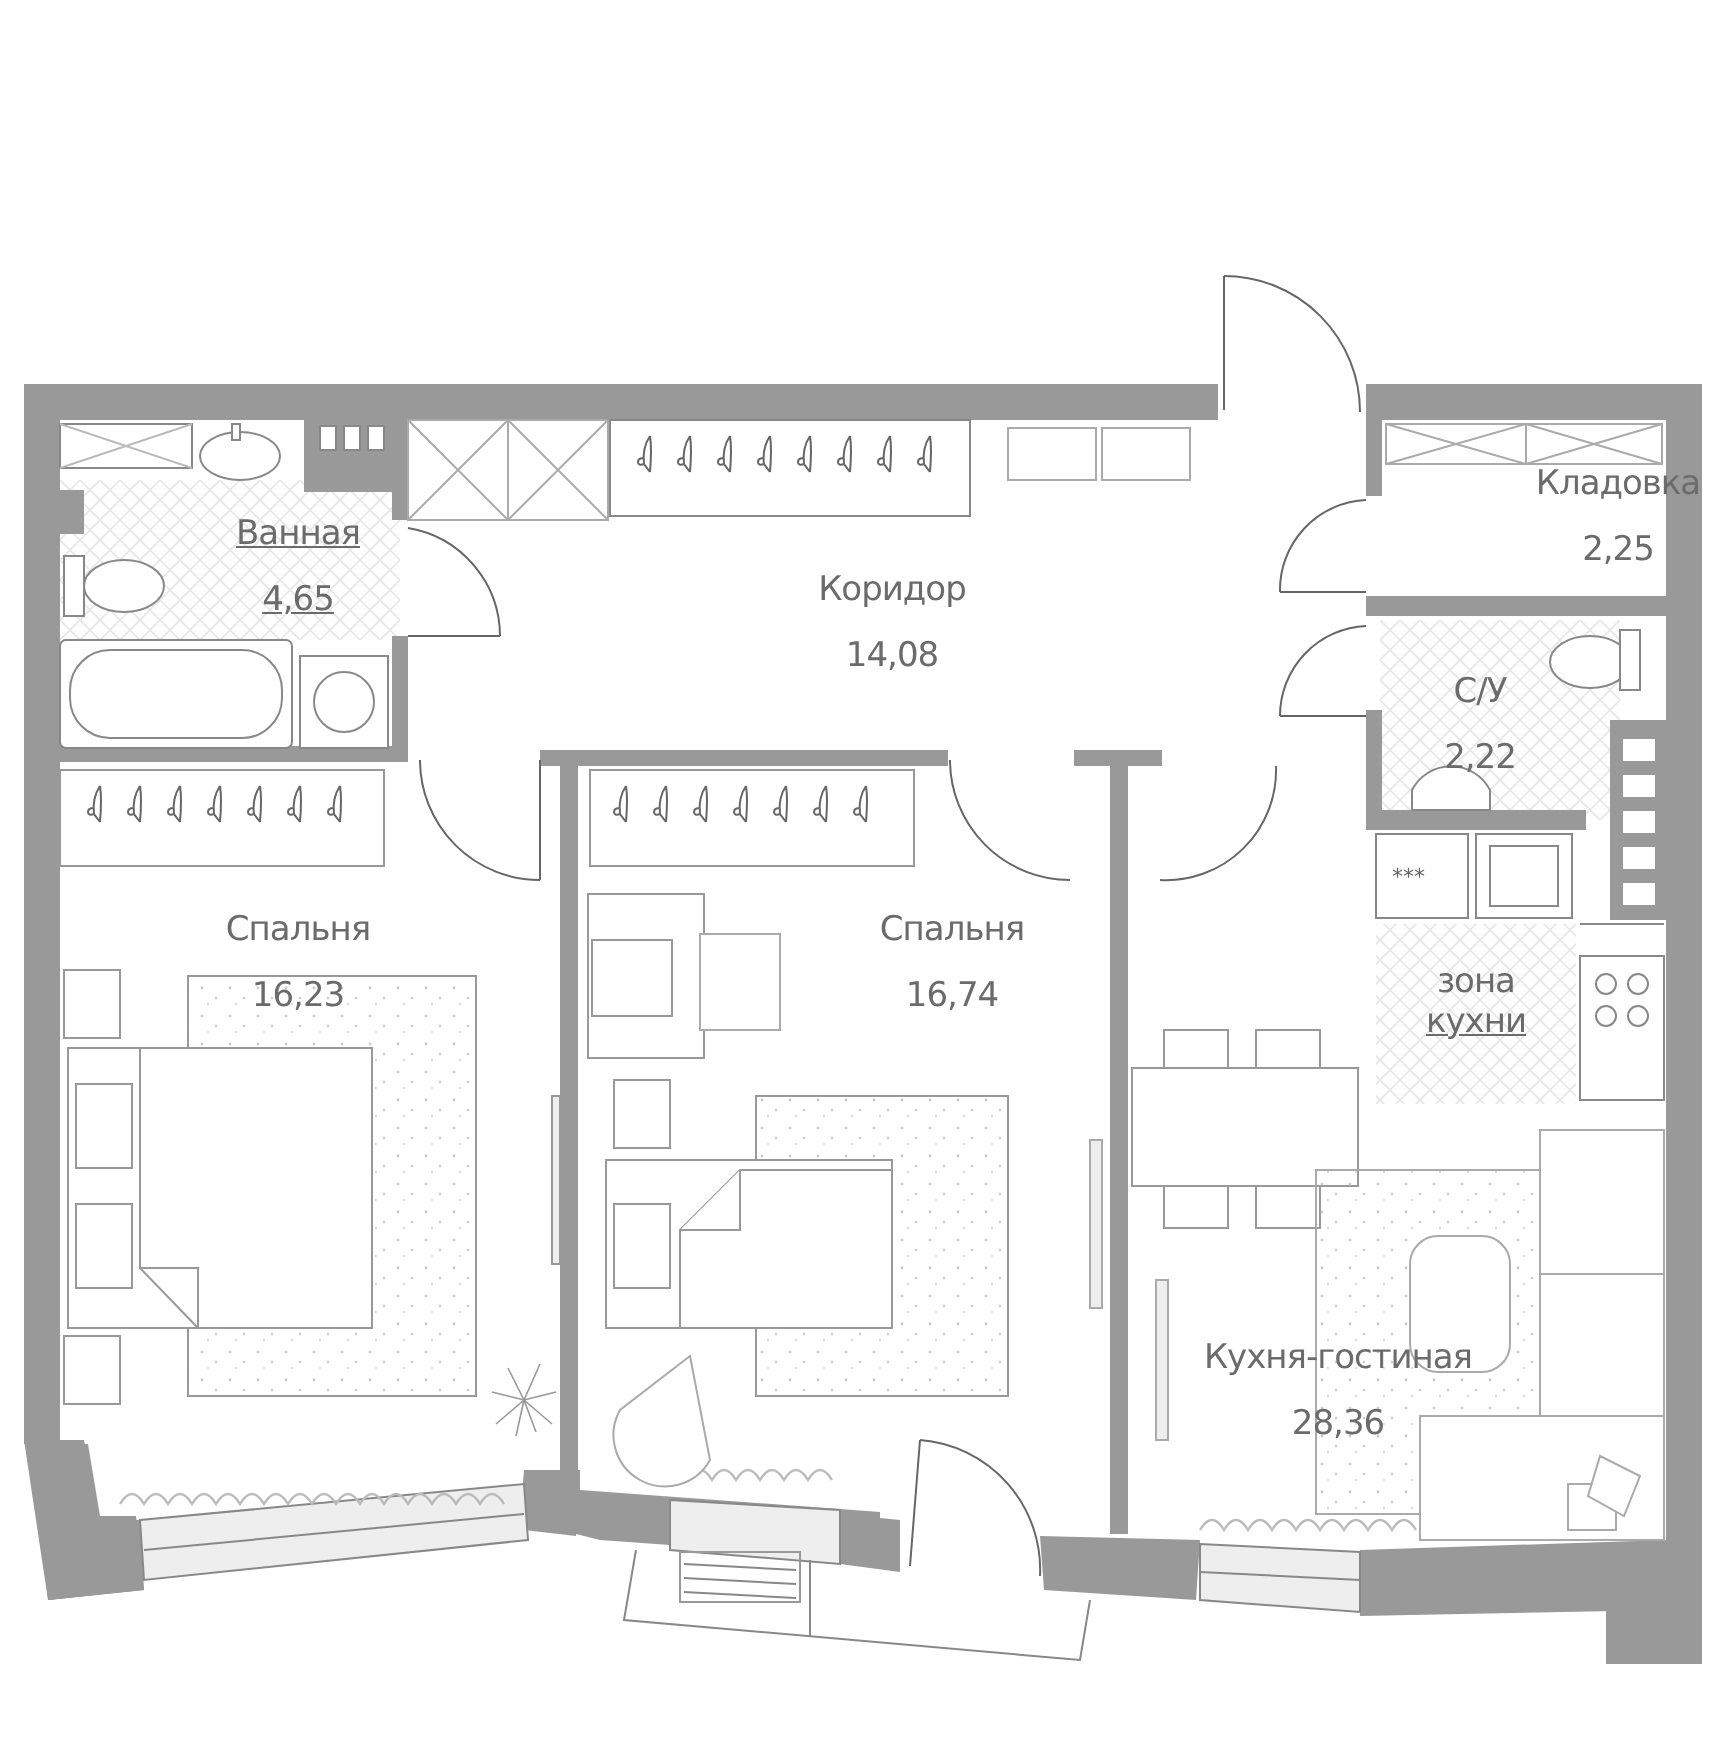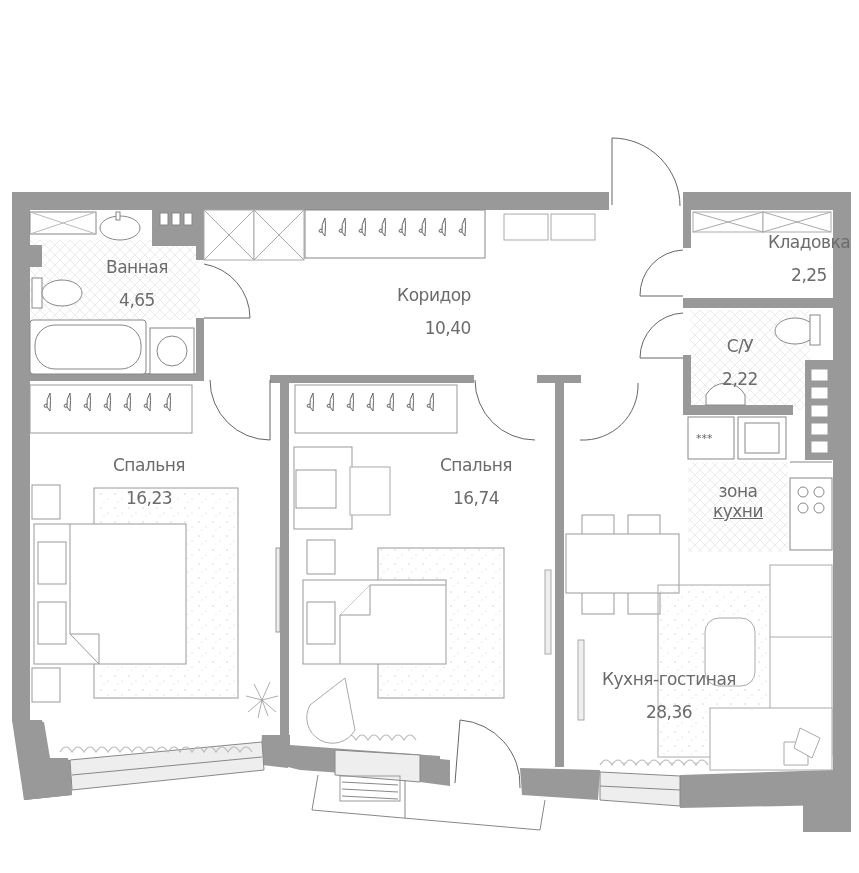--- a/index.html
+++ b/index.html
@@ -254,27 +254,27 @@
     <use href="#hanger" x="313" y="393"></use>
       <use href="#hanger" x="333" y="393"></use>
       <use href="#hanger" x="353" y="393"></use>
     <use href="#hanger" x="373" y="393"></use>
       <use href="#hanger" x="393" y="393"></use>
       <use href="#hanger" x="413" y="393"></use>
       <use href="#hanger" x="433" y="393"></use>
   </g>
 </svg>
 
-<div class="room-label" style="left:137px; top:257px;">
+<div class="room-label" style="left:149px; top:257px;text-decoration:underline;">
   <span class="name">Ванная</span>
   <span class="area">4,65</span>
 </div>
-<div class="room-label" style="left:434px; top:285px;text-align:right;">
+<div class="room-label" style="left:446px; top:285px;">
   <span class="name">Коридор</span>
-  <span class="area">10,40</span>
+  <span class="area">14,08</span>
 </div>
 <div class="room-label" style="left:768px; top:232px;margin-left:41px;">
   <span class="name">Кладовка</span>
   <span class="area">2,25</span>
 </div>
 <div class="room-label" style="left:740px; top:316px;margin-top:20px;">
   <span class="name">С/У</span>
   <span class="area">2,22</span>
 </div>
 <div class="room-label two-line" style="left:738px; top:481px;">

